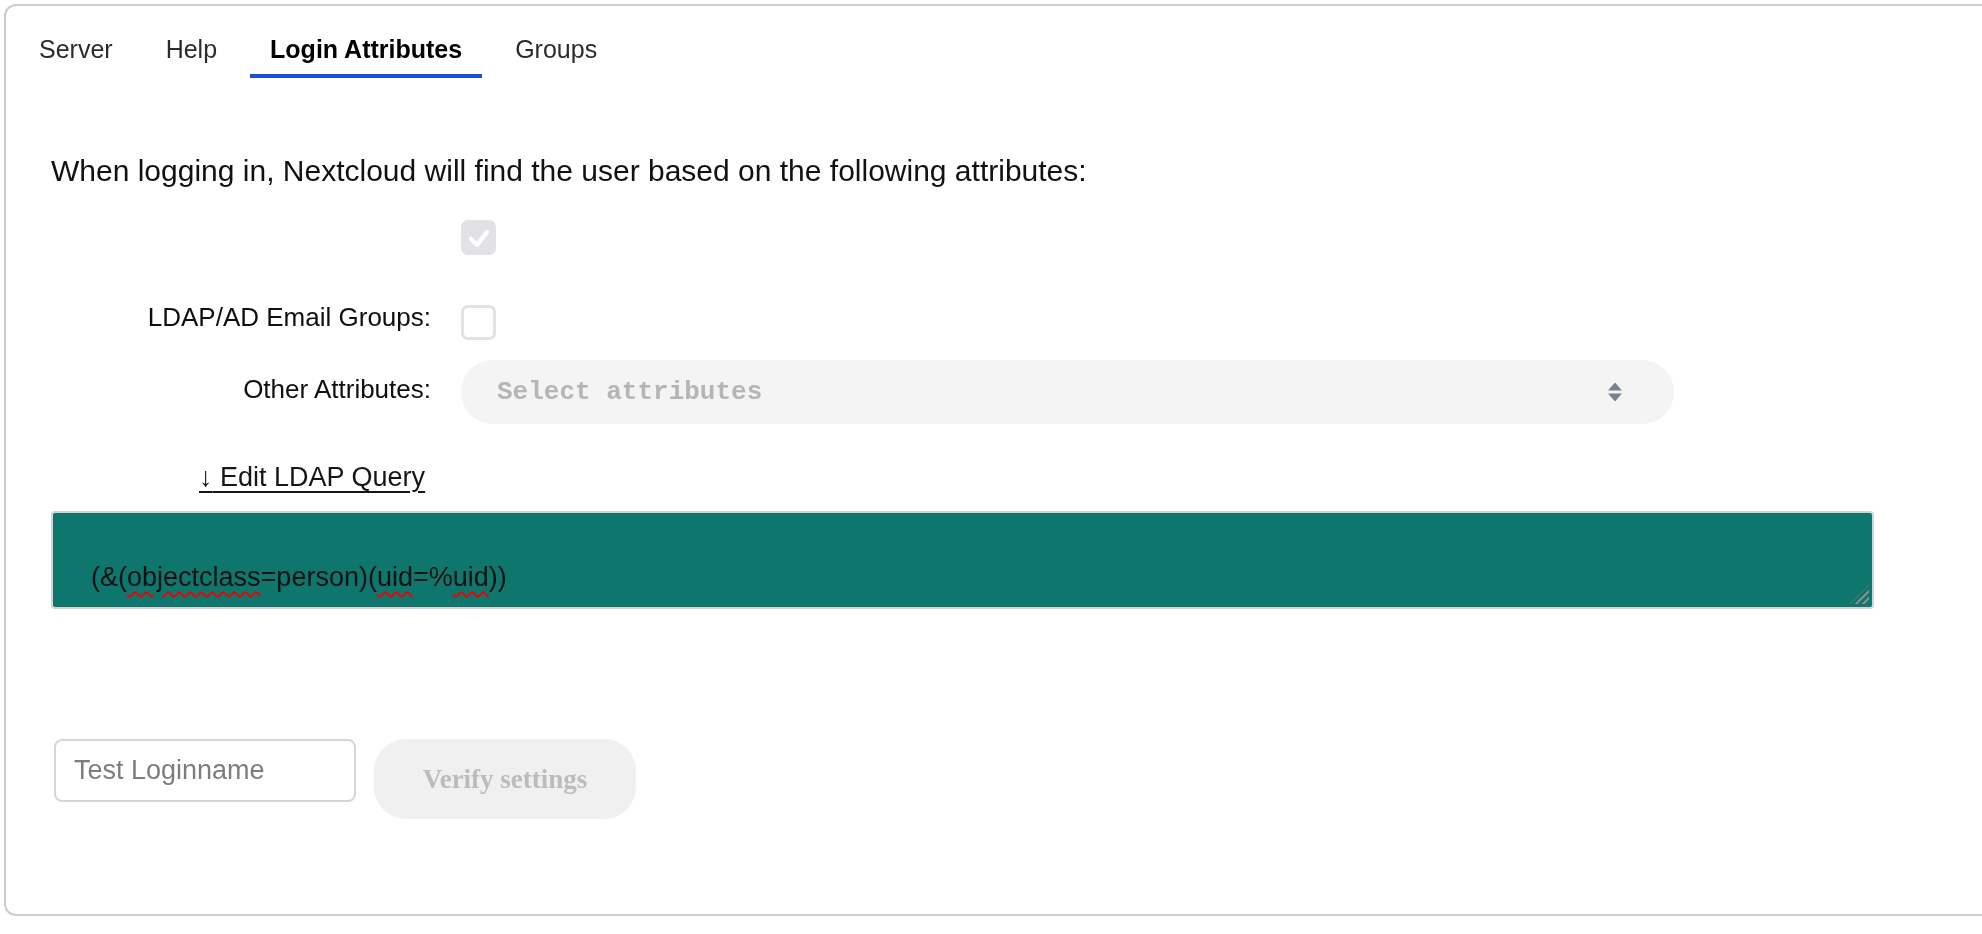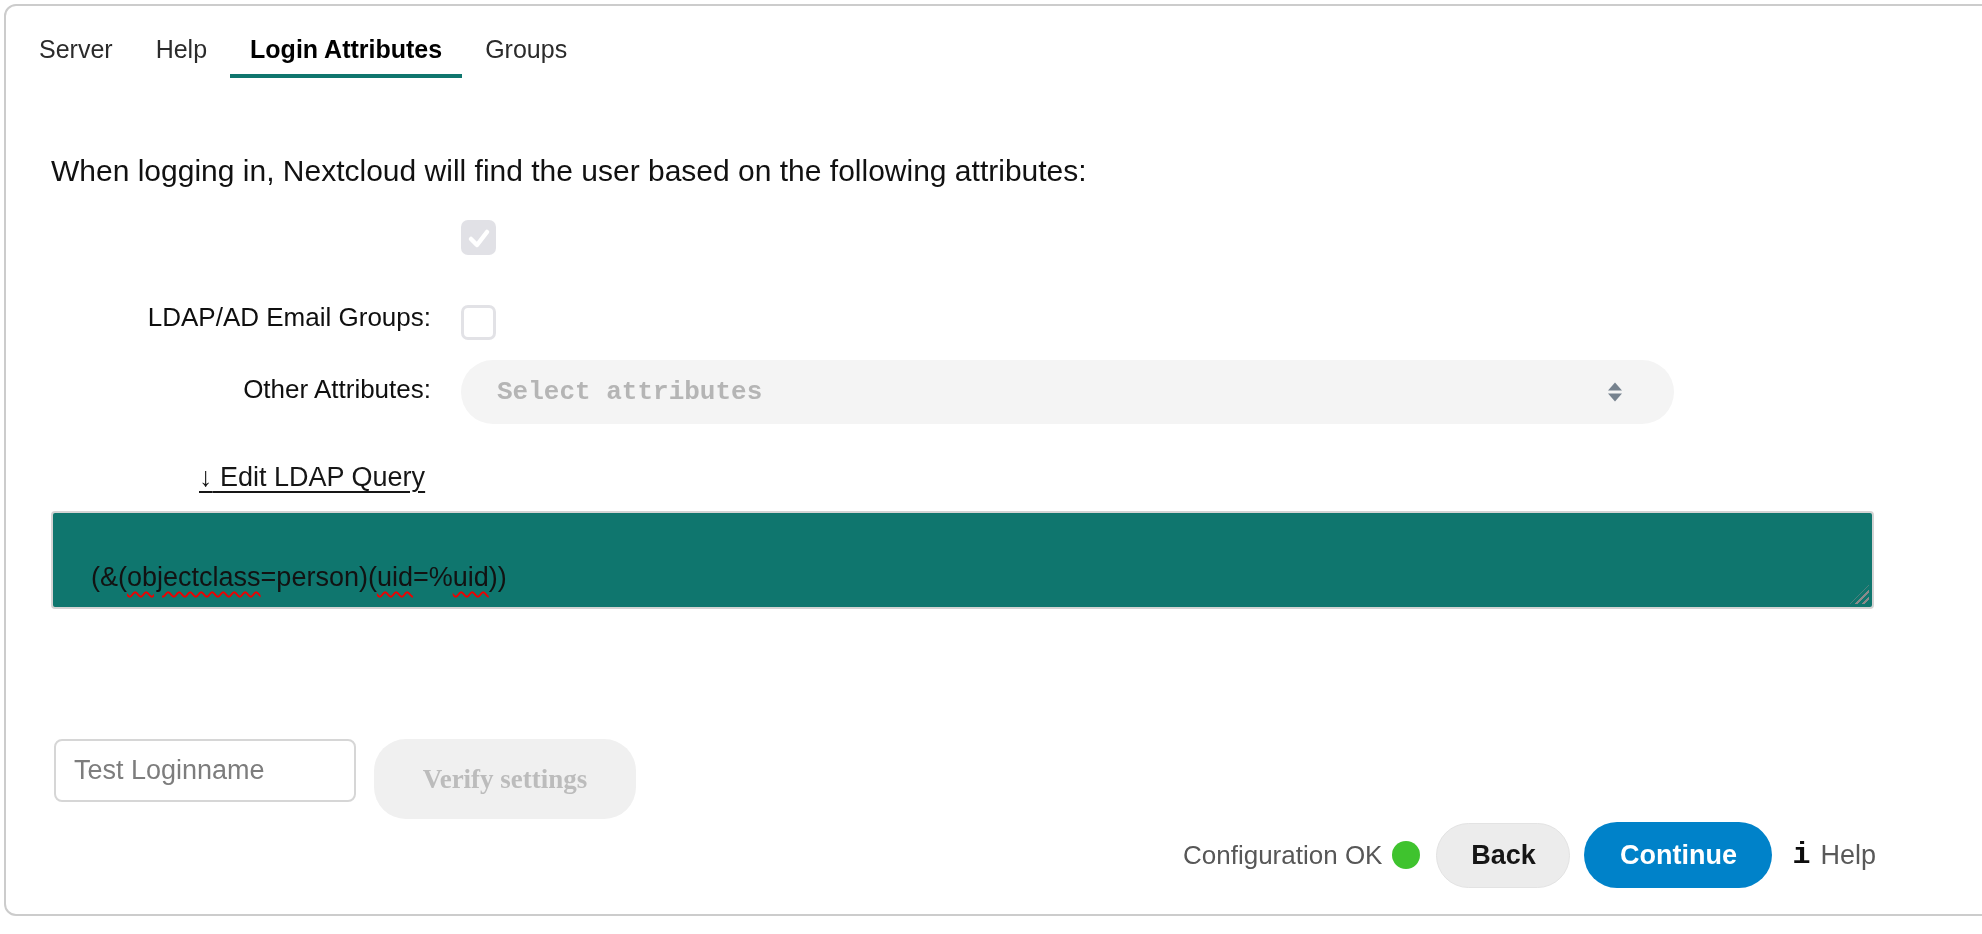--- a/index.html
+++ b/index.html
@@ -8,23 +8,23 @@
     --border:#cccccc;
     --muted:#575757;
     --placeholder:#b5b5b5;
   }
   *{box-sizing:border-box;margin:0;padding:0;}
   html,body{width:1982px;height:934px;background:#ffffff;overflow:hidden;
     font-family:"Liberation Sans", sans-serif;}
   .panel{position:absolute;left:4px;top:4px;width:2060px;height:912px;
     border:2px solid var(--border);border-radius:12px;background:#fff;}
   
-  .tabs{position:absolute;left:13px;top:20px;display:flex;gap:3px;}
+  .tabs{position:absolute;left:13px;top:20px;display:flex;gap:13px;}
   .tab{padding:0 20px;height:52px;line-height:46px;font-size:25px;color:#2b2b2b;cursor:pointer;}
-  .tab.active{font-weight:bold;color:#000;border-bottom:4px solid #0f766e;}
+  .tab.active{font-weight:bold;color:#000;border-bottom:4px solid #1d4ed8;}
   
   .intro{position:absolute;left:45px;top:148px;font-size:30px;color:#111;}
   
   .row-label{position:absolute;left:45px;width:380px;text-align:right;
     font-size:26px;color:#0f0f0f;}
   .lbl-username{top:212px;}
   .lbl-email{top:296px;}
   .lbl-other{top:368px;}
   .checkbox{position:absolute;left:455px;width:35px;height:35px;border-radius:7px;}
   .checkbox.checked{background:#e1e1e6;top:214px;display:flex;align-items:center;justify-content:center;}
@@ -112,22 +112,14 @@
   </div>
 
   <div class="querybox">
     <span><span>(&amp;(</span><span class="misspelled">objectclass</span><span>=person)(</span><span class="misspelled">uid</span><span>=%</span><span class="misspelled">uid</span><span>))</span></span>
     <span class="resize-grip"></span>
   </div>
 
   <input class="test-input" type="text" placeholder="Test Loginname" style="">
   <button class="verify-btn" disabled="">Verify settings</button>
 
-  <div class="footer">
-    <span class="status-text">Configuration OK</span>
-    <span class="status-dot"></span>
-    <button class="back-btn">Back</button>
-    <button class="continue-btn">Continue</button>
-    <span class="info-glyph">i</span>
-    <span class="help-text">Help</span>
-  </div>
 
 </div>
 
 </body></html>

